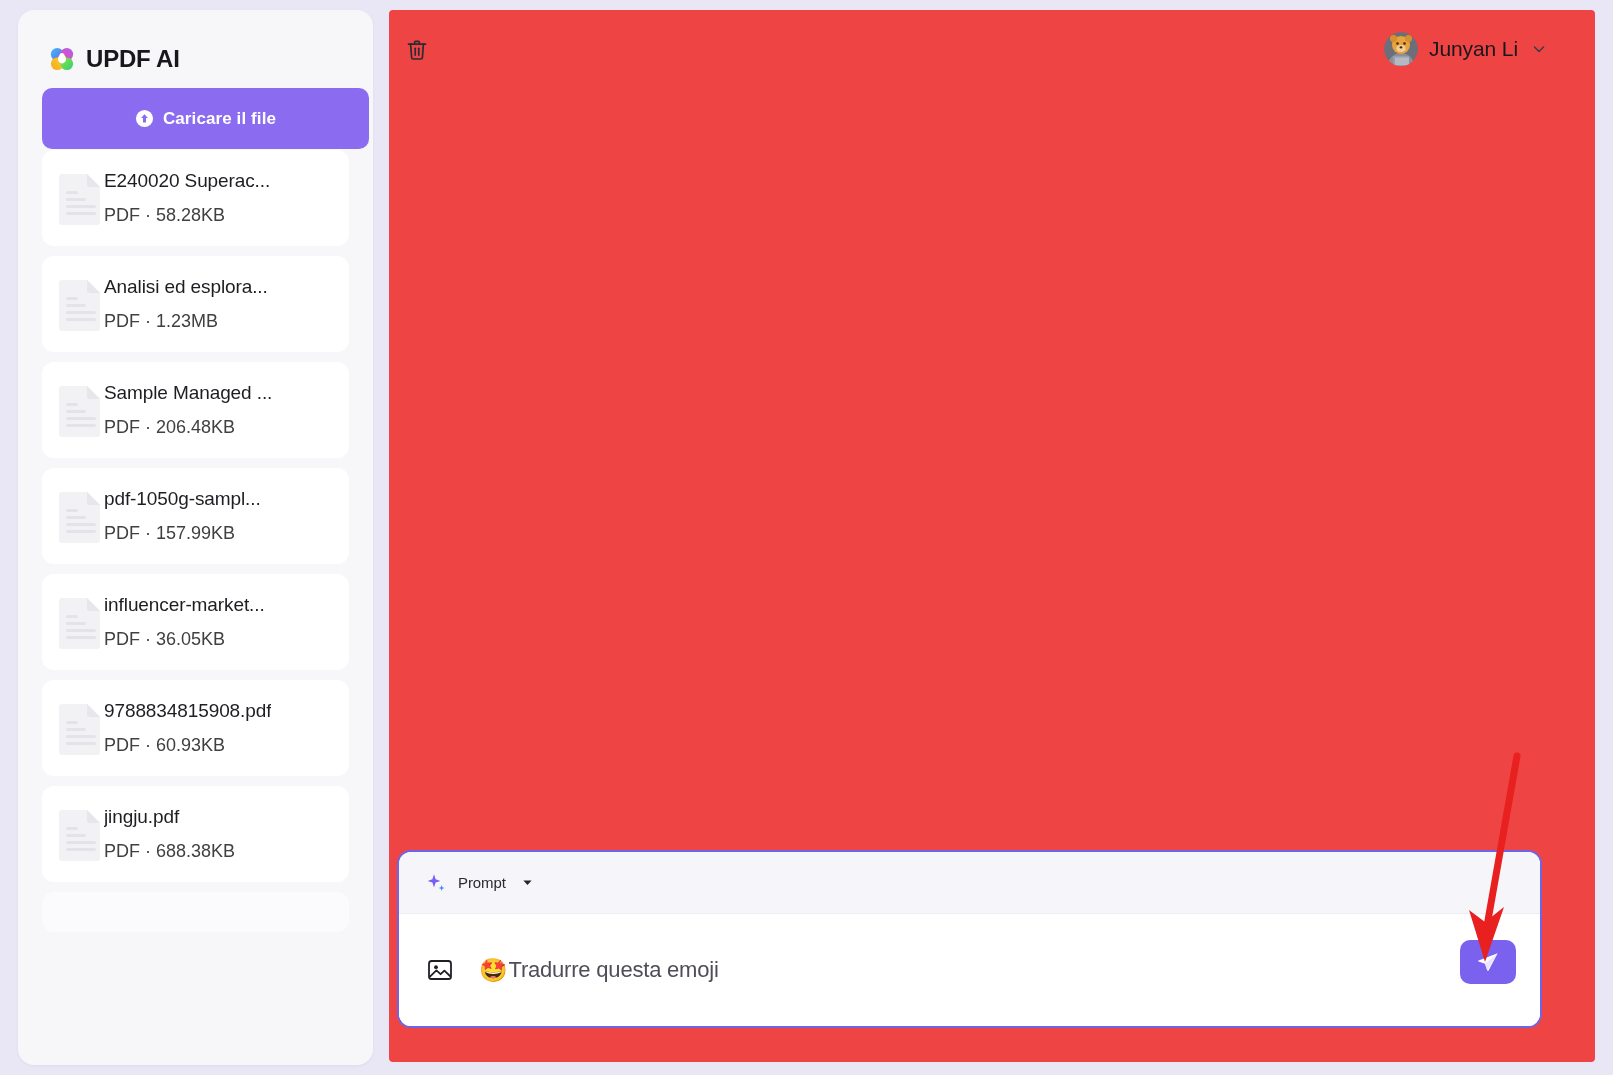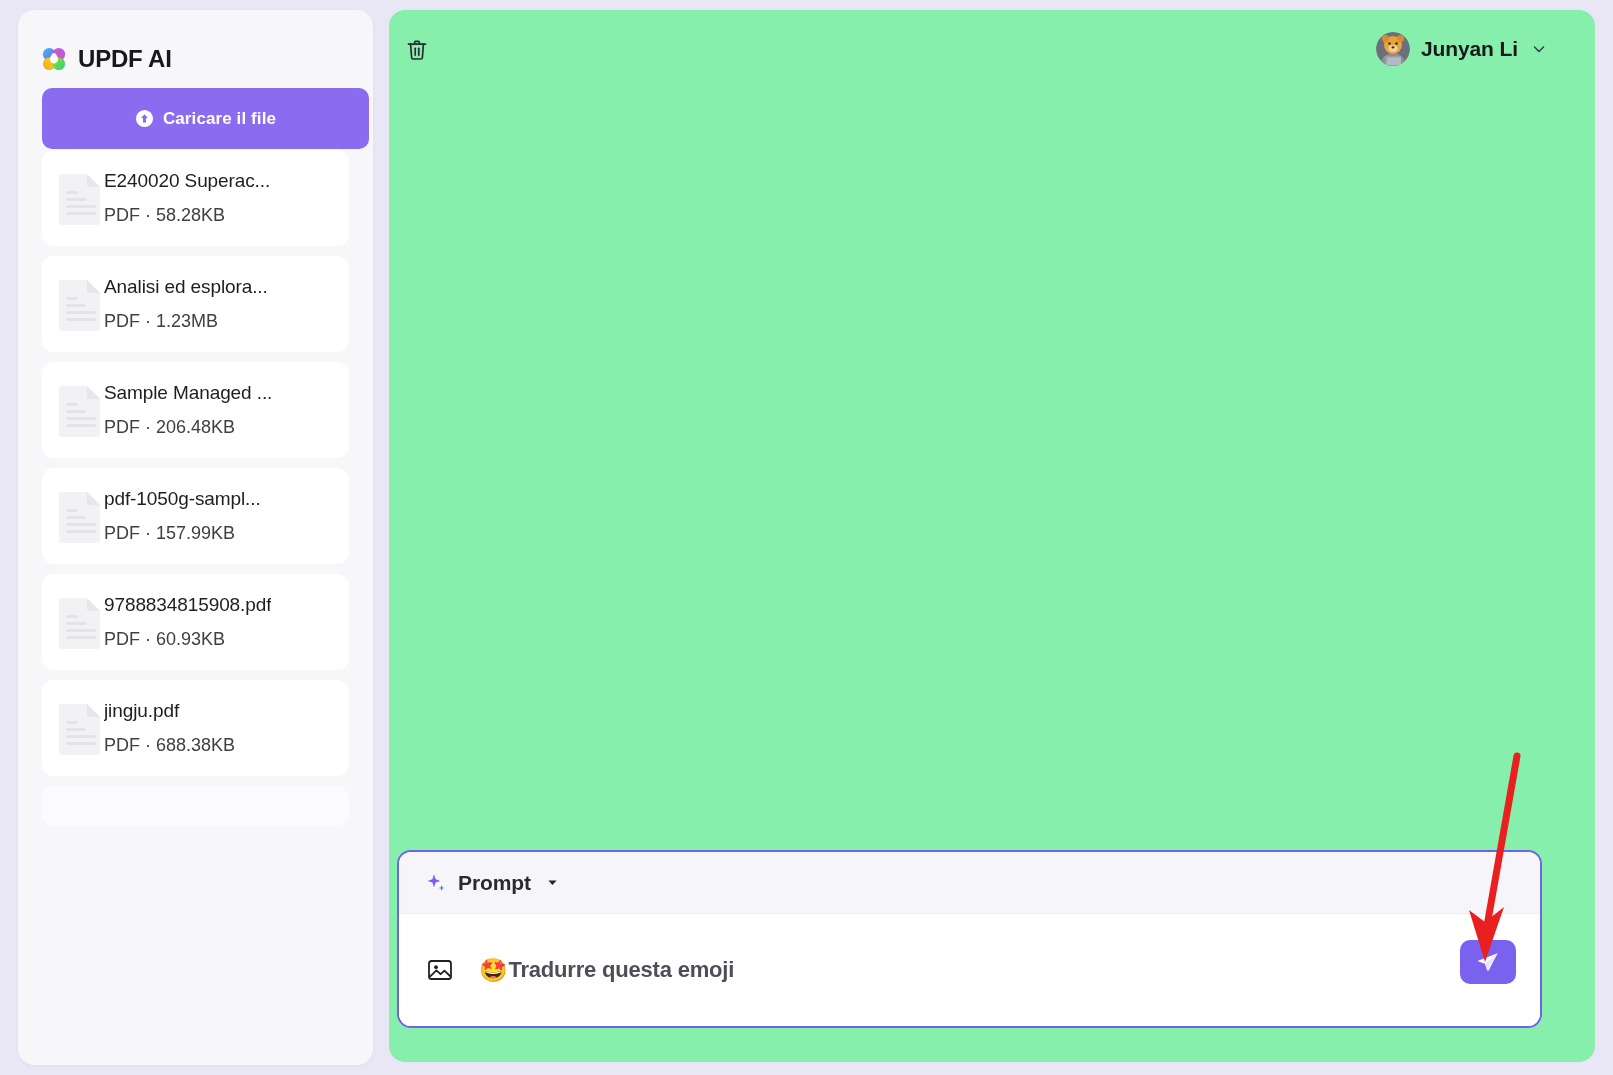--- a/index.html
+++ b/index.html
@@ -24,20 +24,21 @@
   #sidebar {
     position: absolute;
     left: 18px;
     top: 10px;
     width: 355px;
     height: 1055px;
     background: #f7f7fa;
     border-radius: 16px;
     overflow: hidden;
     box-shadow: 0 1px 3px rgba(60,55,110,0.06);
+    padding-left: 8px;
   }
 
   #brand {
     display: flex;
     align-items: center;
     gap: 10px;
     padding: 26px 0 0 22px;
     height: 72px;
   }
   #brand .brand-title {
@@ -108,24 +109,23 @@
   }
   .file-card.partial { height: 40px; opacity: 0.55; }
 
   
   #main {
     position: absolute;
     left: 389px;
     top: 10px;
     width: 1206px;
     height: 1052px;
-    background: #86efac;
-    border-radius: 16px;
-    overflow: hidden;
-    font-weight: bold;
+    background: #ef4444;
+    border-radius: 4px;
+    overflow: hidden;
   }
 
   #main-header {
     position: absolute;
     left: 0; right: 0; top: 0;
     height: 78px;
   }
   #trash-btn {
     position: absolute;
     left: 10px;
@@ -173,21 +173,21 @@
     padding-left: 26px;
     border-bottom: 1px solid #ececf2;
   }
   #prompt-chip {
     display: flex;
     align-items: center;
     gap: 11px;
     cursor: pointer;
   }
   #spark-ico { width: 22px; height: 22px; display:block; }
-  #prompt-label { font-size: 21px; color: #2a2a31; letter-spacing: -0.1px; }
+  #prompt-label { font-size: 15px; color: #2a2a31; letter-spacing: -0.1px; }
   #prompt-caret { width: 13px; height: 13px; display:block; margin-left: 4px; }
 
   #composer-body {
     height: 112px;
     background: #ffffff;
     display: flex;
     align-items: center;
     padding: 0 22px 0 26px;
     position: relative;
   }
@@ -351,20 +351,36 @@
             <rect x="8" y="34" width="30" height="3" rx="1.5" fill="#e3e3e9"></rect>
             <rect x="8" y="41" width="30" height="3" rx="1.5" fill="#e3e3e9"></rect>
           </svg>
         </span>
         <div class="file-texts">
           <div class="file-name">pdf-1050g-sampl...</div>
           <div class="file-meta">PDF · 157.99KB</div>
         </div>
       </div>
 
+      <div class="file-card">
+        <span>
+          <svg class="file-icon" viewBox="0 0 46 54">
+            <path d="M4 3h25l13 13v35a3 3 0 0 1-3 3H4a3 3 0 0 1-3-3V6a3 3 0 0 1 3-3z" fill="#f2f2f5"></path>
+            <path d="M29 3l13 13H31a2 2 0 0 1-2-2z" fill="#e6e6eb"></path>
+            <rect x="8" y="20" width="12" height="3" rx="1.5" fill="#e3e3e9"></rect>
+            <rect x="8" y="27" width="20" height="3" rx="1.5" fill="#e3e3e9"></rect>
+            <rect x="8" y="34" width="30" height="3" rx="1.5" fill="#e3e3e9"></rect>
+            <rect x="8" y="41" width="30" height="3" rx="1.5" fill="#e3e3e9"></rect>
+          </svg>
+        </span>
+        <div class="file-texts">
+          <div class="file-name">influencer-market...</div>
+          <div class="file-meta">PDF · 36.05KB</div>
+        </div>
+      </div>
 
       <div class="file-card">
         <span>
           <svg class="file-icon" viewBox="0 0 46 54">
             <path d="M4 3h25l13 13v35a3 3 0 0 1-3 3H4a3 3 0 0 1-3-3V6a3 3 0 0 1 3-3z" fill="#f2f2f5"></path>
             <path d="M29 3l13 13H31a2 2 0 0 1-2-2z" fill="#e6e6eb"></path>
             <rect x="8" y="20" width="12" height="3" rx="1.5" fill="#e3e3e9"></rect>
             <rect x="8" y="27" width="20" height="3" rx="1.5" fill="#e3e3e9"></rect>
             <rect x="8" y="34" width="30" height="3" rx="1.5" fill="#e3e3e9"></rect>
             <rect x="8" y="41" width="30" height="3" rx="1.5" fill="#e3e3e9"></rect>

